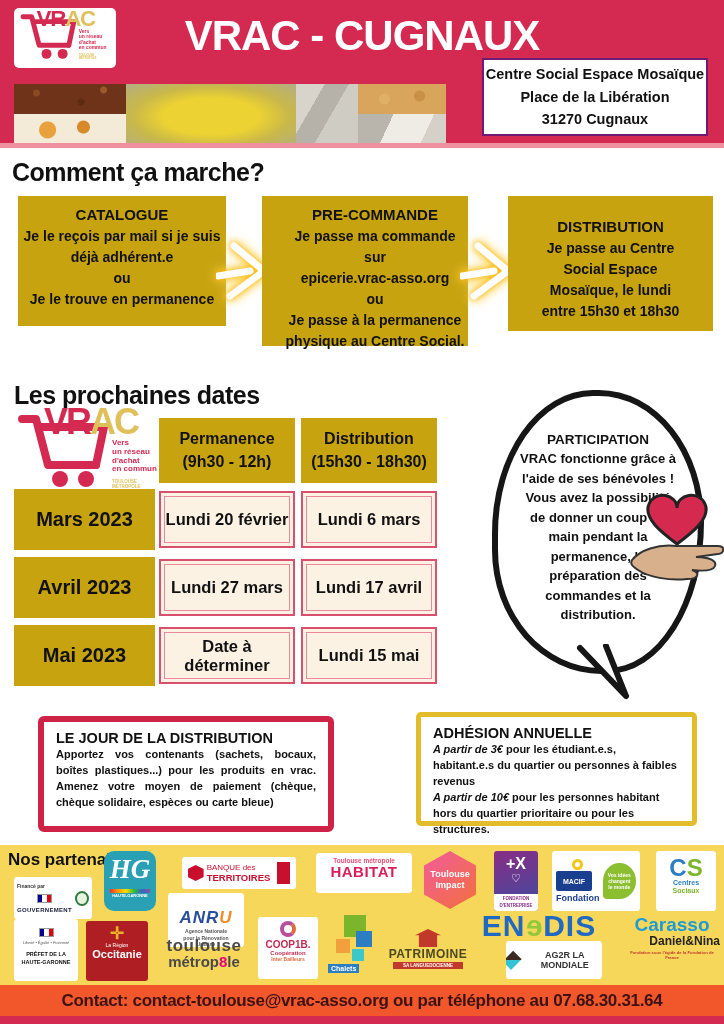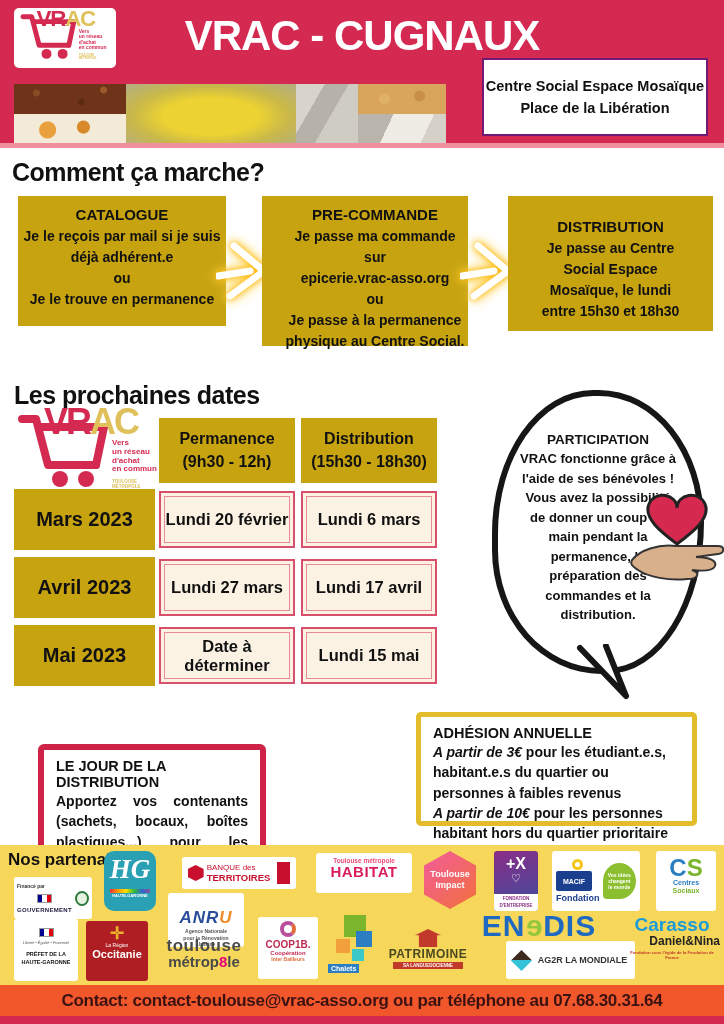--- a/index.html
+++ b/index.html
@@ -75,22 +75,22 @@
             border:6px solid #161616; border-radius:49% 51% 47% 53% / 52% 48% 55% 45%;
             text-align:center; padding:36px 20px 0 20px; }
   .bubble .bt { font-size:13.5px; font-weight:700; color:#111; margin-bottom:2px; }
   .bubble .bb { font-size:13px; font-weight:700; color:#111; line-height:1.5; }
   .tail { position:absolute; left:576px; top:644px; }
   .heart-hand { position:absolute; left:630px; top:482px; }
 
   
   .ibox { position:absolute; color:#111; padding:8px 12px; background:#fff; }
   .ibox .it { font-size:14.5px; font-weight:700; margin-bottom:1px; }
-  .ibox .ib { font-size:14px; font-weight:700; line-height:1.45; }
-  #box-dist { left:38px; top:716px; width:228px; height:116px; border:6px solid #ce2346; border-radius:6px;margin-top:28px; }
+  .ibox .ib { font-size:11px; font-weight:700; line-height:1.45; }
+  #box-dist { left:38px; top:716px; width:296px; height:116px; border:6px solid #ce2346; border-radius:6px; }
   #box-dist .ib { text-align:justify; }
   #box-adh  { left:416px; top:712px; width:281px; height:114px; border:5px solid #e2bc2b; border-radius:5px; }
   .em { font-style:italic; }
 
   
   .partners { position:absolute; left:0; top:845px; width:724px; height:140px; background:#f7d75a; }
   .ph2 { position:absolute; left:8px; top:5px; font-size:17px; font-weight:700; color:#111; }
   .pcard { position:absolute; background:#fff; border-radius:3px; overflow:hidden; text-align:center; }
   .prow { display:flex; align-items:center; justify-content:center; gap:3px; }
 
@@ -173,21 +173,21 @@
 
   #p-pat { left:384px; top:84px; width:88px; height:48px; background:transparent; }
   .house { width:26px; height:18px; background:#c0392b; clip-path:polygon(50% 0,100% 35%,85% 35%,85% 100%,15% 100%,15% 35%,0 35%); margin:0 auto; }
   #p-pat .pl { font-size:12px; font-weight:700; color:#4a4a22; letter-spacing:0.5px; }
   #p-pat .ps { background:#c0392b; color:#fff; font-size:4.5px; font-weight:700; width:70px; margin:1px auto 0 auto; padding:1px 0; }
 
   #p-enedis { left:474px; top:66px; width:130px; height:36px; background:transparent; font-weight:700;
               font-size:30px; letter-spacing:1px; color:#1f69c2; line-height:1; }
   #p-enedis .ge { color:#93c83d; display:inline-block; transform:scaleX(-1); }
 
-  #p-ag2r { left:506px; top:96px; width:129px; height:38px; }
+  #p-ag2r { left:506px; top:96px; width:96px; height:38px; }
   .dia { width:15px; height:15px; transform:rotate(45deg); background:linear-gradient(135deg,#3c2a20 0 50%,#35c4d7 50%); margin-right:6px; }
   #p-ag2r .al { font-size:9px; font-weight:700; color:#333; }
 
   #p-car { left:624px; top:70px; width:96px; height:60px; background:transparent; }
   #p-car .cl { font-size:19px; font-weight:700; color:#1b9cd8; line-height:1; position:relative; }
   #p-car .cs { font-size:12px; font-weight:700; color:#222; text-align:right; }
   #p-car .ct { font-size:4.2px; font-weight:700; color:#c0392b; margin-top:2px; }
 
   
   .footer { position:absolute; left:0; top:985px; width:724px; height:31px; background:#f2572b;
@@ -226,20 +226,21 @@
       <div class="ph t-olive"></div>
       <div class="ph t-utensils"></div>
       <div class="ph ph-col">
         <div class="t-chick"></div>
         <div class="t-flour"></div>
       </div>
     </div>
     <div class="addr">
       <div>Centre Social Espace Mosaïque</div>
       <div>Place de la Libération</div>
+      <div>31270 Cugnaux</div>
     </div>
   </div>
   <div class="pink-line"></div>
 
   <div class="h2" id="h-how">Comment ça marche?</div>
   <div class="step" id="step1">
     <div class="st">CATALOGUE</div>
     <div class="sb pre">Je le reçois par mail si je suis
 déjà adhérent.e
 ou

